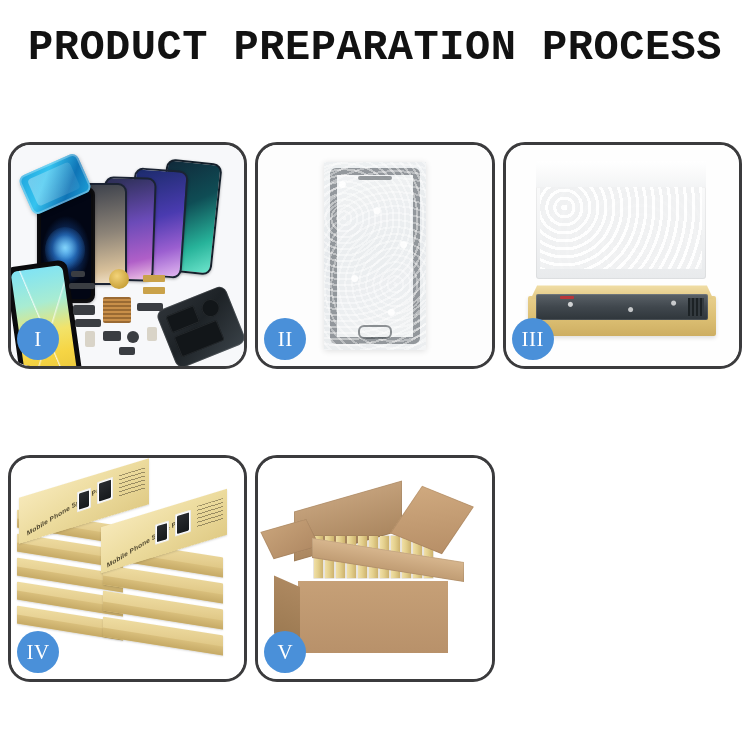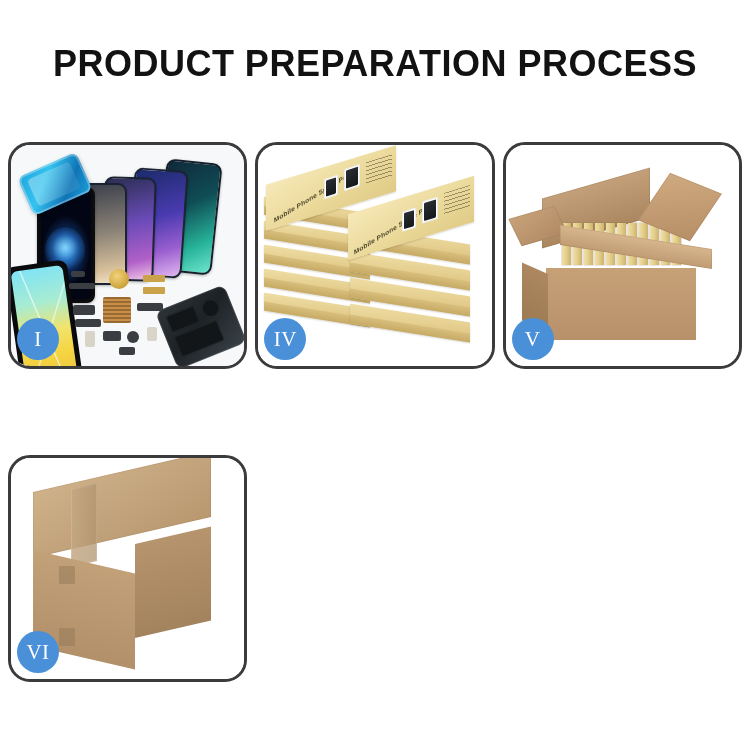--- a/index.html
+++ b/index.html
@@ -22,27 +22,27 @@
 
   
   .header {
     position: absolute;
     left: 0; top: 0;
     width: 750px;
     text-align: center;
   }
   .title {
     margin: 0;
-    padding-top: 44px;
-    font-size: 36px;
+    padding-top: 28px;
+    font-size: 42px;
     line-height: 40px;
     font-weight: 700;
     letter-spacing: 0.5px;
     color: #121212;
-    font-family: Liberation Sans, sans-serif;
+    font-family: Liberation Mono, monospace;
     white-space: nowrap;
   }
   .subtitle {
     margin: 0;
     padding-top: 10px;
     font-size: 15.5px;
     line-height: 20px;
     font-weight: 400;
     letter-spacing: 0.15px;
     color: #1a1a1a;
@@ -466,21 +466,46 @@
           <div class="pt" style="left:34px;top:62px;width:18px;height:10px;"></div>
           <div class="pt" style="left:58px;top:62px;width:12px;height:12px;border-radius:50%;"></div>
           <div class="pt cream" style="left:78px;top:58px;width:10px;height:14px;"></div>
           <div class="pt" style="left:50px;top:78px;width:16px;height:8px;"></div>
           <div class="pt" style="left:2px;top:2px;width:14px;height:6px;"></div>
         </div>
       </div>
       <div class="badge">I</div>
     </div>
 
-
+    <div class="panel">
+      <div class="panel-inner">
+        <div class="p2-bg"></div>
+        <div class="wrap-screen">
+          <div class="bezel"></div>
+          <div class="texture"></div>
+          <div class="ear"></div>
+          <div class="home"></div>
+        </div>
+      </div>
+      <div class="badge">II</div>
+    </div>
+
+    <div class="panel">
+      <div class="panel-inner">
+        <div class="p3-bg"></div>
+        <div class="box3-lid"></div>
+        <div class="box3-foam"></div>
+        <div class="box3-base"></div>
+        <div class="box3-item">
+          <div class="red"></div>
+          <div class="tip"></div>
+        </div>
+      </div>
+      <div class="badge">III</div>
+    </div>
 
     <div class="panel">
       <div class="panel-inner">
         <div class="p4-bg"></div>
         <div class="stack">
 
           <div class="sbox" style="left:0px;  top:46px;  width:106px; height:18px; transform:skewY(9deg);">
               <span class="side"></span>
             </div>
           <div class="sbox" style="left:0px;  top:70px;  width:106px; height:18px; transform:skewY(9deg);">
@@ -559,27 +584,15 @@
         <div class="flap flap-right"></div>
         <div class="flap flap-leftout"></div>
         <div class="flap flap-frontdown"></div>
 
         <div class="carton-front-face"></div>
         <div class="carton-left"></div>
       </div>
       <div class="badge">V</div>
     </div>
 
-    <div class="panel">
-      <div class="panel-inner">
-        <div class="p6-bg"></div>
-        <div class="c6-top"></div>
-        <div class="c6-tape"></div>
-        <div class="c6-front"></div>
-        <div class="c6-side"></div>
-        <div class="c6-tab" style="left:48px; top:108px;"></div>
-        <div class="c6-tab" style="left:48px; top:170px;"></div>
-      </div>
-      <div class="badge">VI</div>
-    </div>
 
   </div>
 </div>
 
 </body></html>

